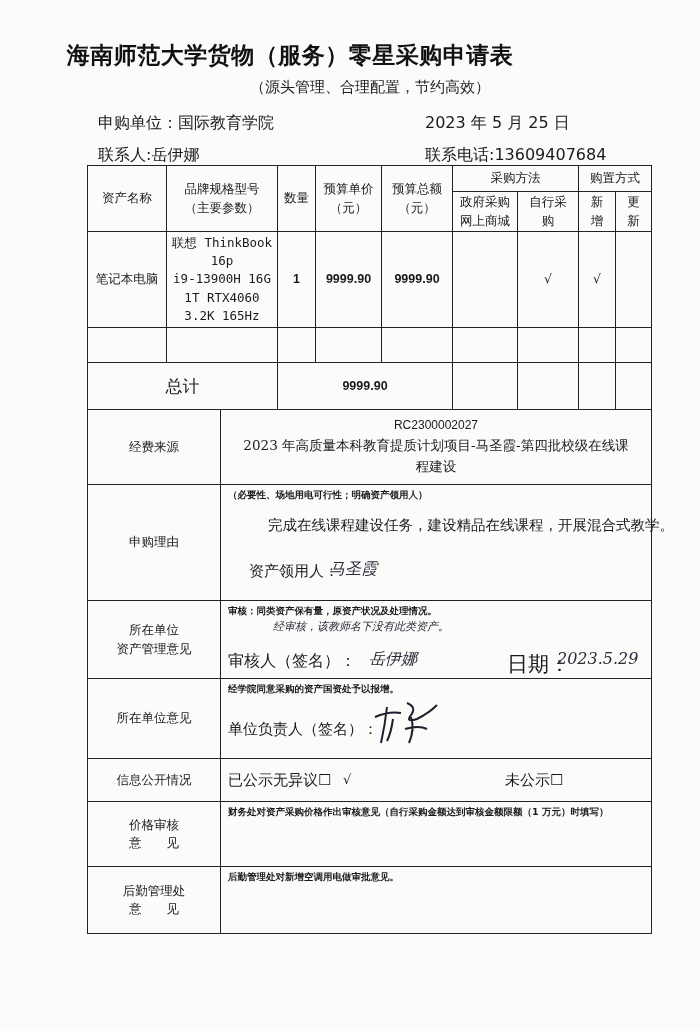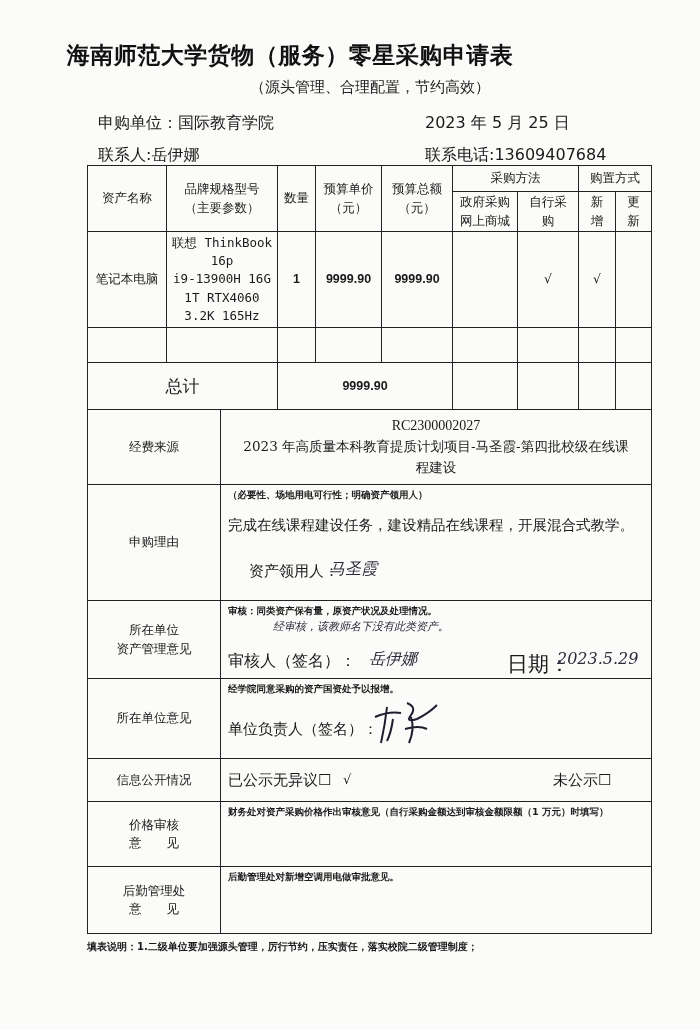--- a/index.html
+++ b/index.html
@@ -59,21 +59,21 @@
     color: #2a2a3a; font-size: 16px;
   }
   .check { font-size: 13px; font-family: "DejaVu Sans", sans-serif; }
   .notes {
     position: absolute; left: 87px; top: 937px;
     font-size: 10px; font-weight: bold;
     font-family: "DejaVu Sans", "Liberation Sans", sans-serif;
     line-height: 20px; white-space: nowrap;
   }
   .notes .line2 { padding-left: 47px; }
-  .fund-code { font-family: Liberation Serif, serif; font-size: 14px; }
+  .fund-code { font-family: Liberation Sans, sans-serif; font-size: 12px; }
   .fund-text { font-size: 13.5px; line-height: 1.55; padding: 0 4px; }
 </style>
 </head>
 <body>
 
 <div class="title">海南师范大学货物（服务）零星采购申请表</div>
 <div class="subtitle">（源头管理、合理配置，节约高效）</div>
 
 <div class="meta" style="left:98px; top:113px;">
   <span>申购单位：</span><span>国际教育学院</span>
@@ -183,21 +183,21 @@
       <div class="fund-code">RC2300002027</div>
       <div class="fund-text">2023 年高质量本科教育提质计划项目-马圣霞-第四批校级在线课</div>
       <div class="fund-text">程建设</div>
     </td>
   </tr>
 
   <tr style="height:116px">
     <td colspan="2" class="label-big">申购理由</td>
     <td colspan="8" class="cell-left">
       <span class="hint">（必要性、场地用电可行性；明确资产领用人）</span>
-      <span class="body-line" style="top:30px;">完成在线课程建设任务，建设精品在线课程，开展混合式教学。</span>
+      <span class="body-line" style="top:30px;margin-left:40px;">完成在线课程建设任务，建设精品在线课程，开展混合式教学。</span>
       <span class="body-line" style="top:76px; left:28px; font-size:15px;">资产领用人：</span>
       <span class="hand" style="top:72px; left:108px;">马圣霞</span>
     </td>
   </tr>
 
   <tr style="height:78px">
     <td colspan="2" class="label-big">
       <div>所在单位</div>
       <div>资产管理意见</div>
     </td>
@@ -220,21 +220,21 @@
         <path d="M4 18 Q18 12 30 14 M16 8 Q14 26 10 44 M22 20 Q20 34 16 42 M36 4 Q46 8 40 16 Q34 24 46 20 Q58 14 66 6 M40 18 Q44 30 38 44 M34 30 Q48 26 56 30" fill="none" stroke="#1e1e2e" stroke-width="2"></path>
       </svg>
     </td>
   </tr>
 
   <tr style="height:43px">
     <td colspan="2" class="label-big">信息公开情况</td>
     <td colspan="8" class="cell-left" style="vertical-align:middle !important;">
       <span class="body-line" style="top:11px; font-size:15px;">已公示无异议☐</span>
       <span class="body-line check" style="top:12px; left:122px;">√</span>
-      <span class="body-line" style="top:11px; left:284px; font-size:15px;margin-left:48px;">未公示☐</span>
+      <span class="body-line" style="top:11px; left:284px; font-size:15px;">未公示☐</span>
     </td>
   </tr>
 
   <tr style="height:65px">
     <td colspan="2" class="label-big">
       <div>价格审核</div>
       <div>意　　见</div>
     </td>
     <td colspan="8" class="cell-left">
       <span class="hint">财务处对资产采购价格作出审核意见（自行采购金额达到审核金额限额（1 万元）时填写）</span>
@@ -247,14 +247,13 @@
       <div>意　　见</div>
     </td>
     <td colspan="8" class="cell-left">
       <span class="hint">后勤管理处对新增空调用电做审批意见。</span>
     </td>
   </tr>
 </tbody>
   </table>
 
 <div class="notes">
-  <div>填表说明：1.二级单位要加强源头管理，厉行节约，压实责任，落实校院二级管理制度；</div>
 </div>
 
 </body></html>

